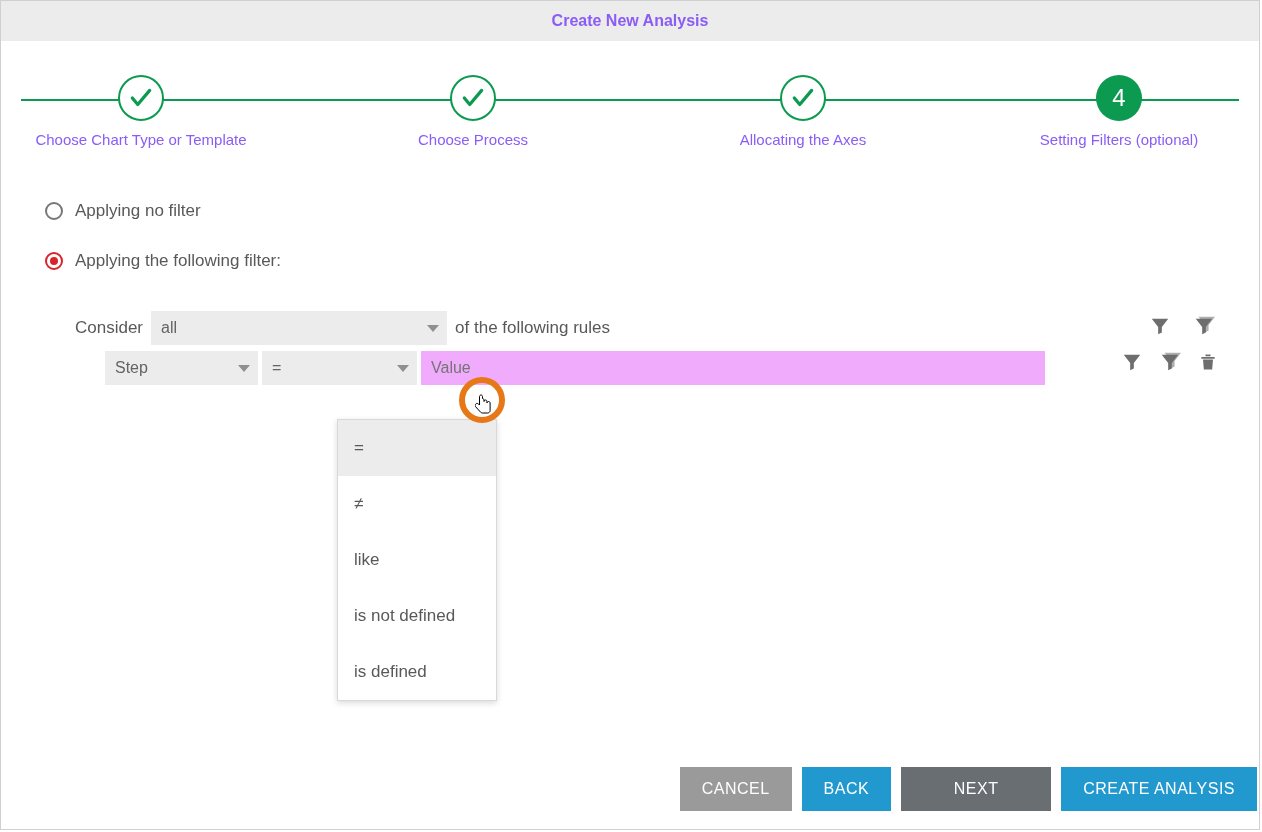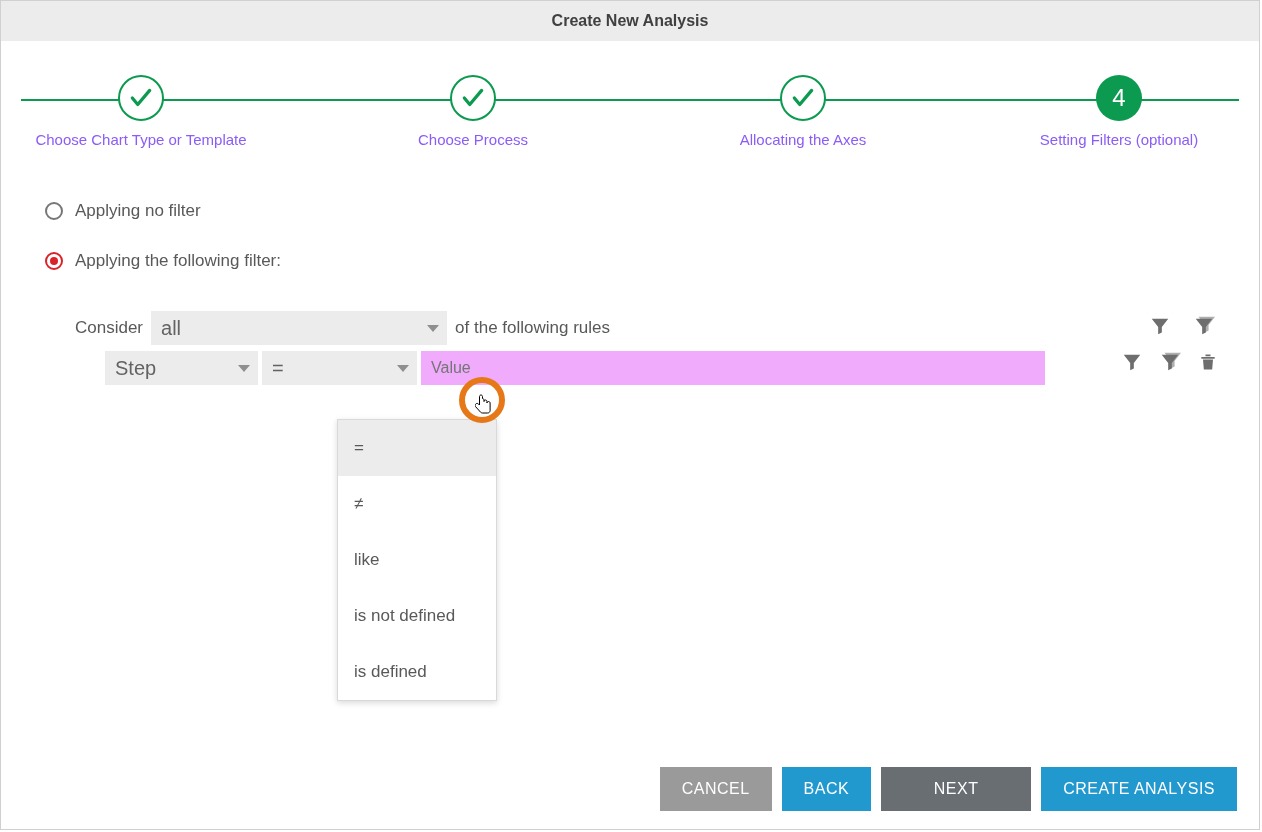--- a/index.html
+++ b/index.html
@@ -17,21 +17,21 @@
   box-sizing: border-box;
 }
 .titlebar {
   height: 40px;
   background: #ececec;
   display: flex;
   align-items: center;
   justify-content: center;
   font-size: 16px;
   font-weight: bold;
-  color: #404040;
+  color: #8b5cf6;
 }
 .stepper {
   position: relative;
   height: 100px;
   margin-top: 20px;
 }
 .stepper-line {
   position: absolute;
   top: 38px;
   left: 20px;
@@ -117,21 +117,21 @@
 }
 .dropdown-box {
   background: #ececec;
   display: inline-flex;
   align-items: center;
   justify-content: space-between;
   padding: 0 8px 0 10px;
   height: 34px;
   box-sizing: border-box;
   color: #636363;
-  font-size: 20px;
+  font-size: 16px;
 }
 .dropdown-match {
   width: 296px;
   margin: 0 8px;
 }
 .rule-row {
   display: flex;
   align-items: center;
   margin-left: 30px;
   position: relative;
@@ -218,21 +218,21 @@
   font-size: 17px;
   color: #595959;
   cursor: pointer;
 }
 .dropdown-menu .item.selected {
   background: #ececec;
 }
 .footer {
   position: absolute;
   bottom: 18px;
-  right: 22px;
+  right: 2px;
   display: flex;
   gap: 10px;
   justify-content: flex-end;
 }
 .btn {
   height: 44px;
   padding: 0 22px;
   border: none;
   color: #ffffff;
   font-size: 16px;

